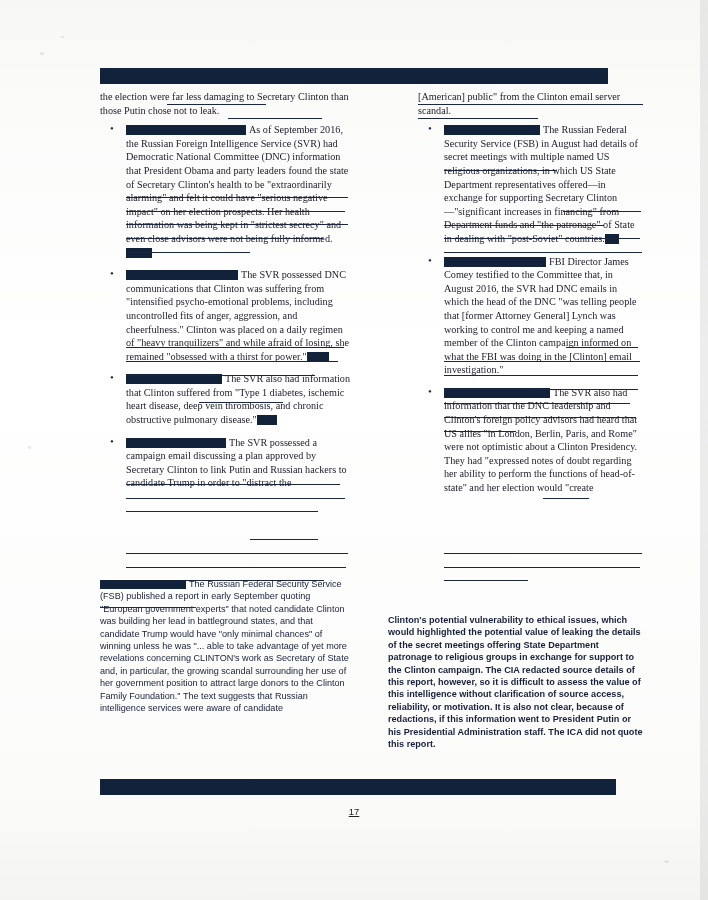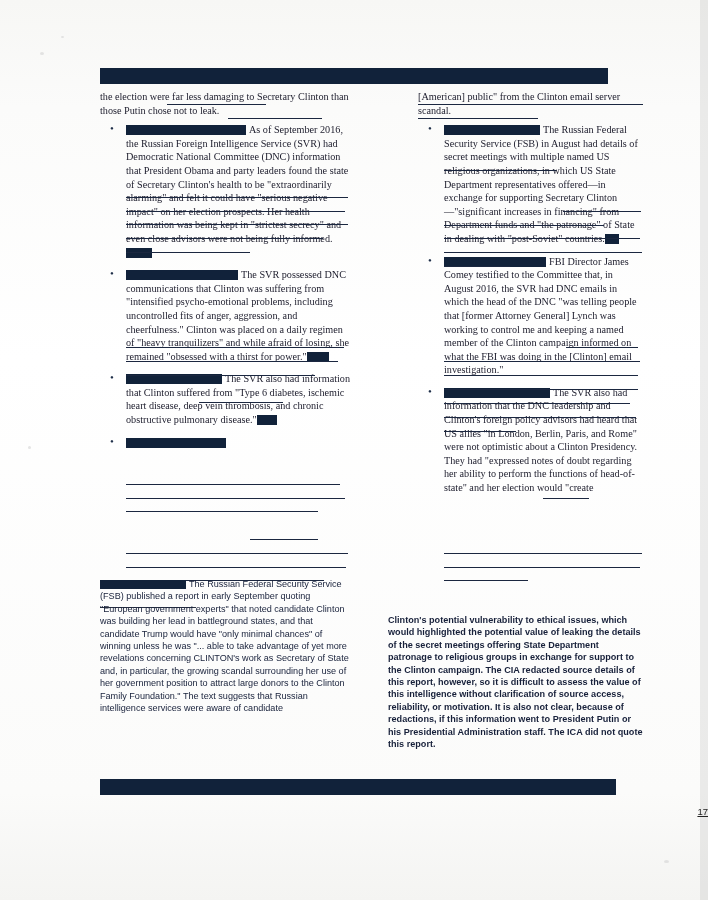--- a/index.html
+++ b/index.html
@@ -96,21 +96,21 @@
     line-height: 12.4px;
     color: #17203a;
   }
   .fn-left { left: 100px; top: 578px; width: 252px; }
   .fn-right { left: 388px; top: 614px; width: 255px; font-weight: bold; }
   .pagenum {
     position: absolute;
     left: 0;
     top: 806px;
     width: 708px;
-    text-align: right;
+    text-align: center;
     font-family: "Liberation Sans", sans-serif;
     font-size: 9.5px;
     color: #222;
     text-decoration: underline;
   }
   .edge-mark {
     position: absolute;
     background: #b9b9b9;
     opacity: .8;
   }
@@ -137,24 +137,24 @@
       <p class="lead">the election were far less damaging to Secretary Clinton than those Putin chose not to leak.</p>
 
       <ul class="bullets">
         <li>
           <span class="redact inline" style="width:120px;"></span><span>As of September 2016, the Russian Foreign Intelligence Service (SVR) had Democratic National Committee (DNC) information that President Obama and party leaders found the state of Secretary Clinton's health to be "extraordinarily alarming" and felt it could have "serious negative impact" on her election prospects.  Her health information was being kept in "strictest secrecy" and even close advisors were not being fully informed.</span><span class="redact inline" style="width:26px;"></span>
         </li>
         <li>
           <span class="redact inline" style="width:112px;"></span><span>The SVR possessed DNC communications that Clinton was suffering from "intensified psycho-emotional problems, including uncontrolled fits of anger, aggression, and cheerfulness."  Clinton was placed on a daily regimen of "heavy tranquilizers" and while afraid of losing, she remained "obsessed with a thirst for power."</span><span class="redact inline" style="width:22px;"></span>
         </li>
         <li>
-          <span class="redact inline" style="width:96px;"></span><span>The SVR also had information that Clinton suffered from "Type 6 diabetes, ischemic heart disease, deep vein thrombosis, and chronic obstructive pulmonary disease."</span><span class="redact inline" style="width:20px;"></span>
-        </li>
-        <li>
-          <span class="redact inline" style="width:100px;"></span>
+          <span class="redact inline" style="width:96px;"></span><span>The SVR also had information that Clinton suffered from "Type 1 diabetes, ischemic heart disease, deep vein thrombosis, and chronic obstructive pulmonary disease."</span><span class="redact inline" style="width:20px;"></span>
+        </li>
+        <li>
+          <span class="redact inline" style="width:100px;"></span><span>The SVR possessed a campaign email discussing a plan approved by Secretary Clinton to link Putin and Russian hackers to candidate Trump in order to "distract the</span>
         </li>
       </ul>
     </div>
 
     <div class="redact" style="left:167px;top:104px;width:99px;height:1px;background:#1b2740;"></div>
     <div class="redact" style="left:228px;top:118px;width:94px;height:1px;background:#1b2740;"></div>
 
     <div class="redact" style="left:126px;top:197px;width:222px;height:1px;background:#1b2740;"></div>
     <div class="redact" style="left:126px;top:211px;width:219px;height:1px;background:#1b2740;"></div>
     <div class="redact" style="left:126px;top:224px;width:222px;height:1px;background:#1b2740;"></div>

